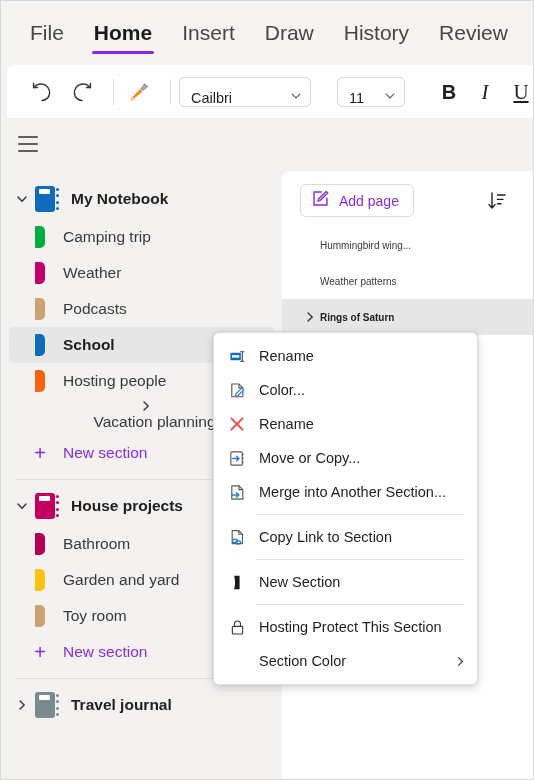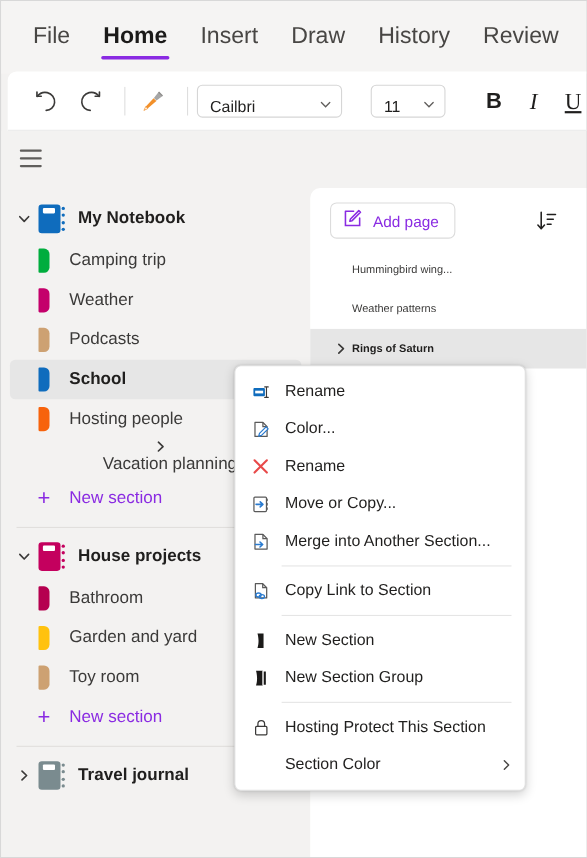--- a/index.html
+++ b/index.html
@@ -544,32 +544,20 @@
       <div class="ctx-item">
         <span class="ctx-ic">
           <span style="display: flex; align-items: center;">
             <svg width="19" height="19" viewBox="0 0 20 20" fill="none">
               <path d="M6.4 3 L12.2 3 L12.2 17 L6.4 17 C6.4 17 7.4 14 7.4 10 C7.4 6 6.4 3 6.4 3 Z" fill="#1b1a19"></path>
             </svg>
           </span>
         </span>
         <span class="ctx-label">New Section</span>
       </div>
-      <div class="ctx-item">
-        <span class="ctx-ic">
-          <span style="display: flex; align-items: center;">
-            <svg width="19" height="19" viewBox="0 0 20 20" fill="none">
-              <path d="M5 3 L11.4 3 L11.4 17 L5 17 C5 17 6 14 6 10 C6 6 5 3 5 3 Z" fill="#1b1a19"></path>
-              <path d="M12.2 3.6 L14.4 3.6 L14.4 16.4 L12.2 16.4 Z" fill="#1b1a19"></path>
-              <path d="M11.6 3.2 L11.6 16.8" stroke="#fff" stroke-width="0.9"></path>
-            </svg>
-          </span>
-        </span>
-        <span class="ctx-label">New Section Group</span>
-      </div>
       <div class="ctx-sep"></div>
       <div class="ctx-item">
         <span class="ctx-ic">
           <span style="display: flex; align-items: center;">
             <svg width="19" height="19" viewBox="0 0 20 20" fill="none">
               <rect x="4.6" y="8.8" width="10.8" height="8" rx="1" stroke="#3b3a39" stroke-width="1.2" fill="none"></rect>
               <path d="M6.8 8.8 L6.8 6.4 C6.8 4.6 8.2 3.2 10 3.2 C11.8 3.2 13.2 4.6 13.2 6.4 L13.2 8.8" stroke="#3b3a39" stroke-width="1.2" fill="none"></path>
             </svg>
           </span>
         </span>

